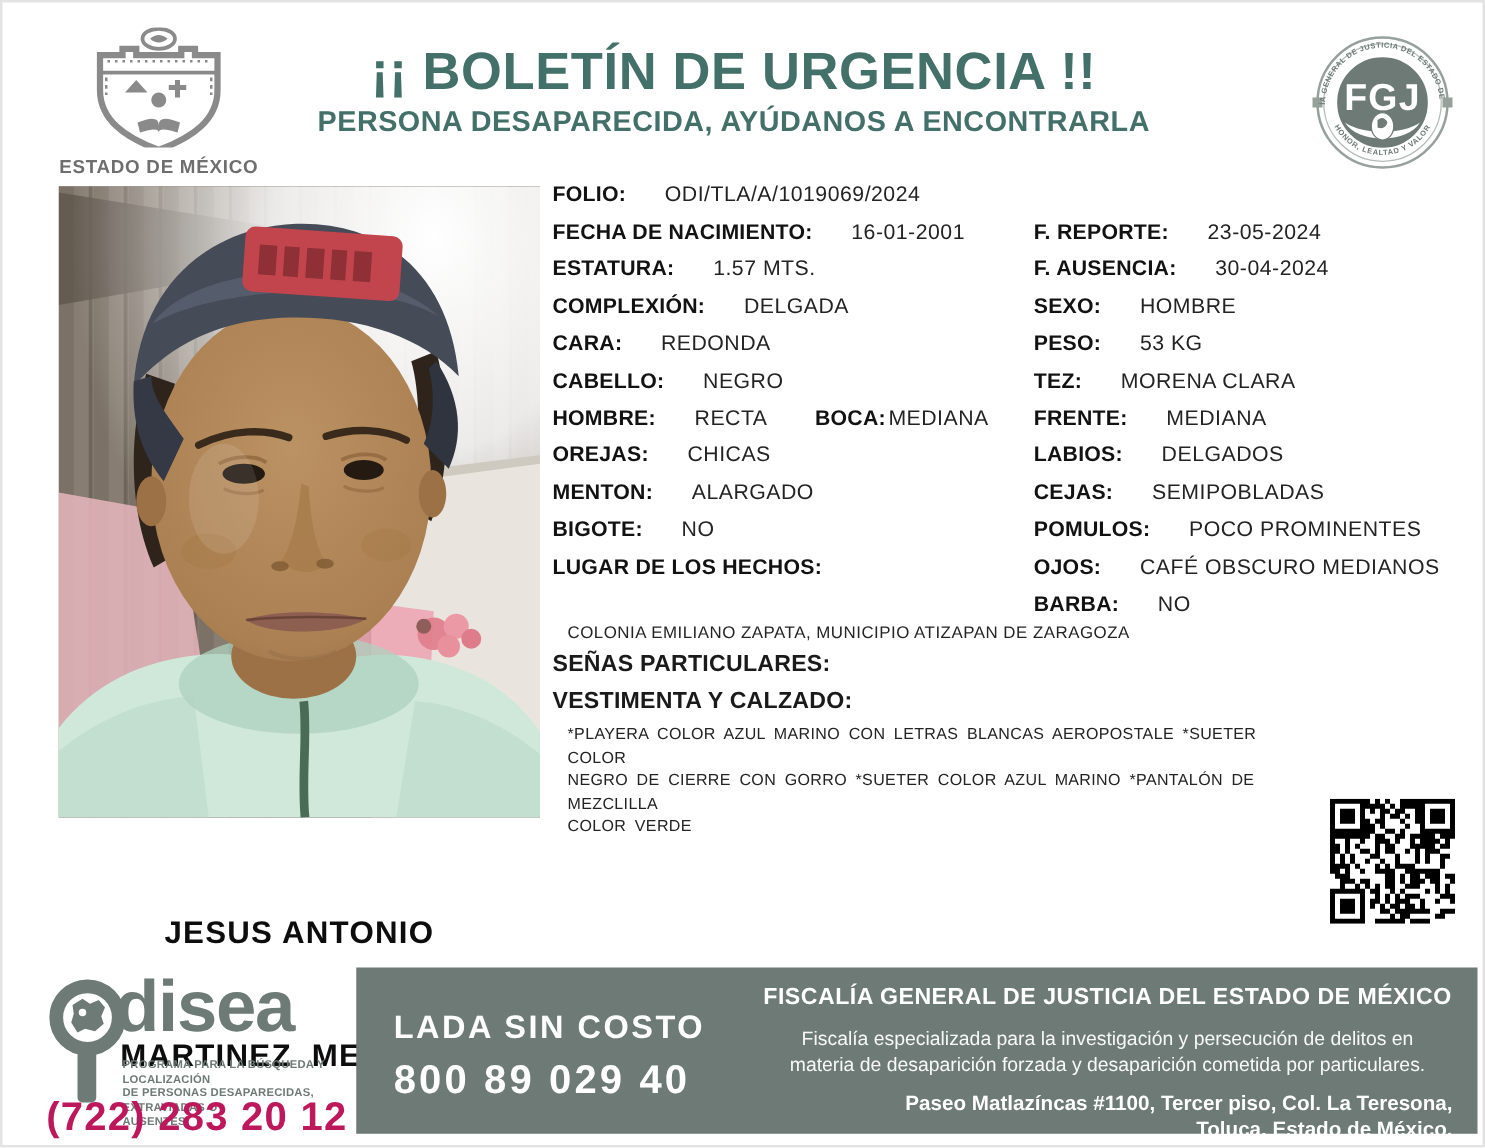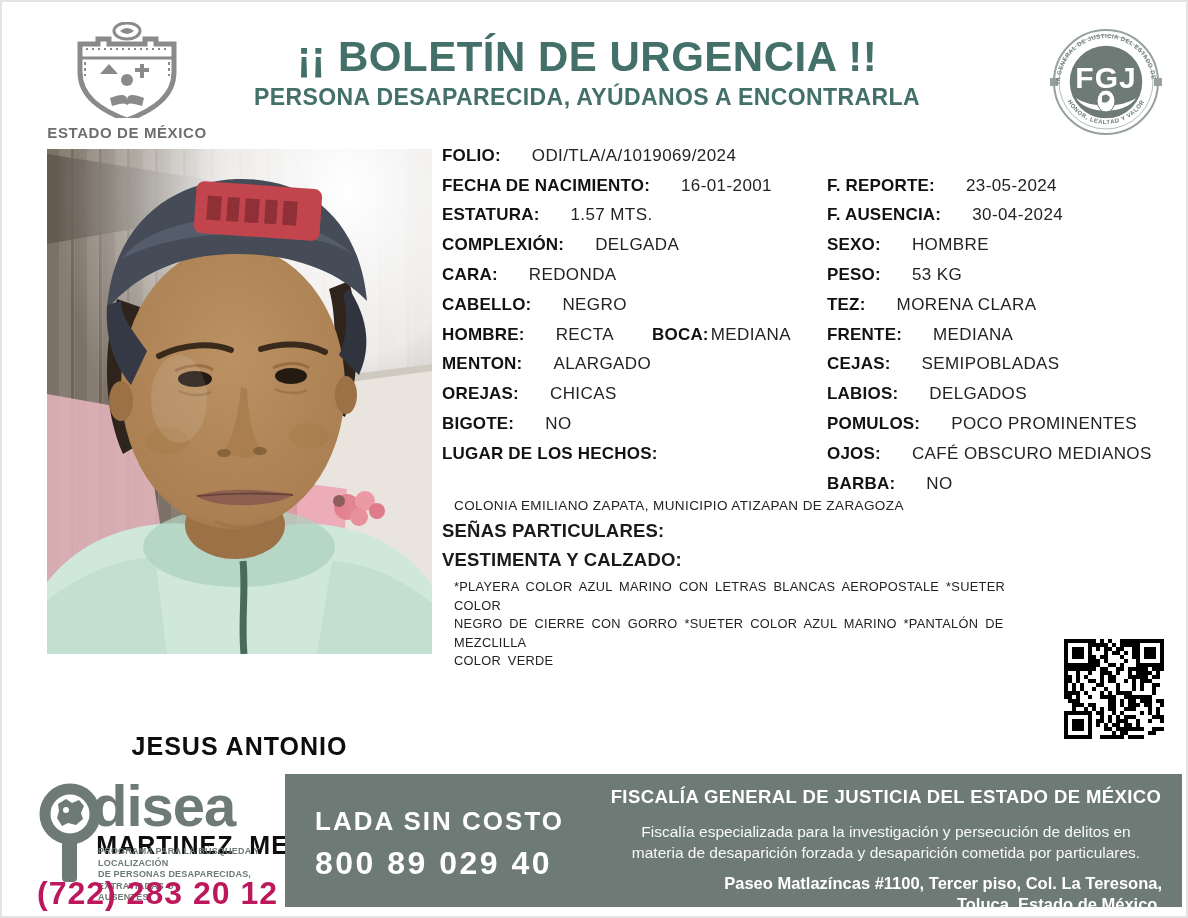--- a/index.html
+++ b/index.html
@@ -213,28 +213,28 @@
         </div>
       <div class="row">
         <span class="lbl">HOMBRE:</span>
           <span class="val">RECTA</span>
         <span class="pair2">
             <span class="lbl">BOCA:</span>
             <span class="val" style="margin-left:2px">MEDIANA</span>
           </span>
       </div>
       <div class="row">
+          <span class="lbl">OREJAS:</span>
+          <span class="val">CHICAS</span>
+        </div>
+      <div class="row">
           <span class="lbl">MENTON:</span>
           <span class="val">ALARGADO</span>
         </div>
       <div class="row">
-          <span class="lbl">OREJAS:</span>
-          <span class="val">CHICAS</span>
-        </div>
-      <div class="row">
           <span class="lbl">BIGOTE:</span>
           <span class="val">NO</span>
         </div>
       <div class="row">
           <span class="lbl">LUGAR DE LOS HECHOS:</span>
           <span class="val"></span>
         </div>
     </div>
     <div class="colR">
       <div class="row">
@@ -255,26 +255,26 @@
         </div>
       <div class="row">
           <span class="lbl">TEZ:</span>
           <span class="val">MORENA CLARA</span>
         </div>
       <div class="row">
           <span class="lbl">FRENTE:</span>
           <span class="val">MEDIANA</span>
         </div>
       <div class="row">
+          <span class="lbl">LABIOS:</span>
+          <span class="val">DELGADOS</span>
+        </div>
+      <div class="row">
           <span class="lbl">CEJAS:</span>
           <span class="val">SEMIPOBLADAS</span>
-        </div>
-      <div class="row">
-          <span class="lbl">LABIOS:</span>
-          <span class="val">DELGADOS</span>
         </div>
       <div class="row">
           <span class="lbl">POMULOS:</span>
           <span class="val">POCO PROMINENTES</span>
         </div>
       <div class="row">
           <span class="lbl">OJOS:</span>
           <span class="val">CAFÉ OBSCURO MEDIANOS</span>
         </div>
       <div class="row">

